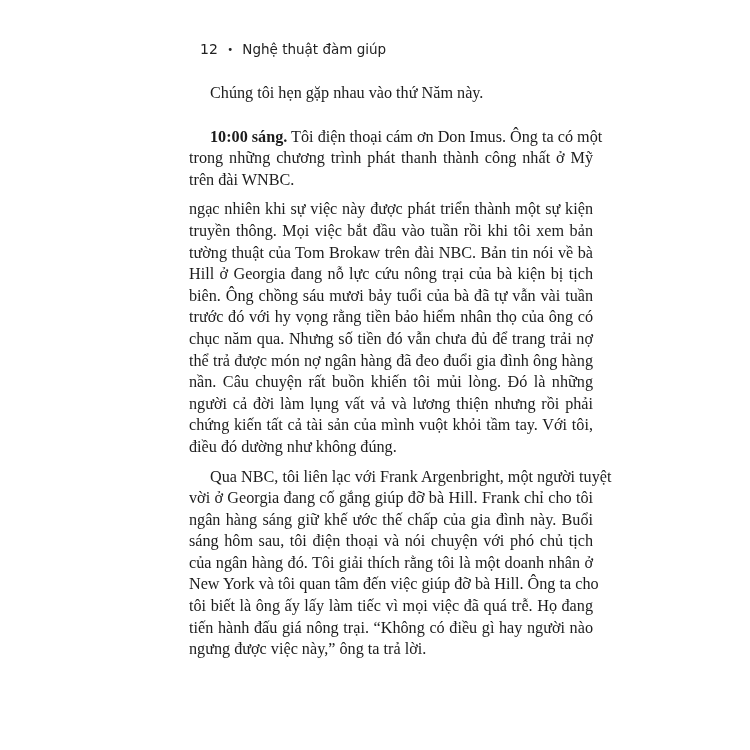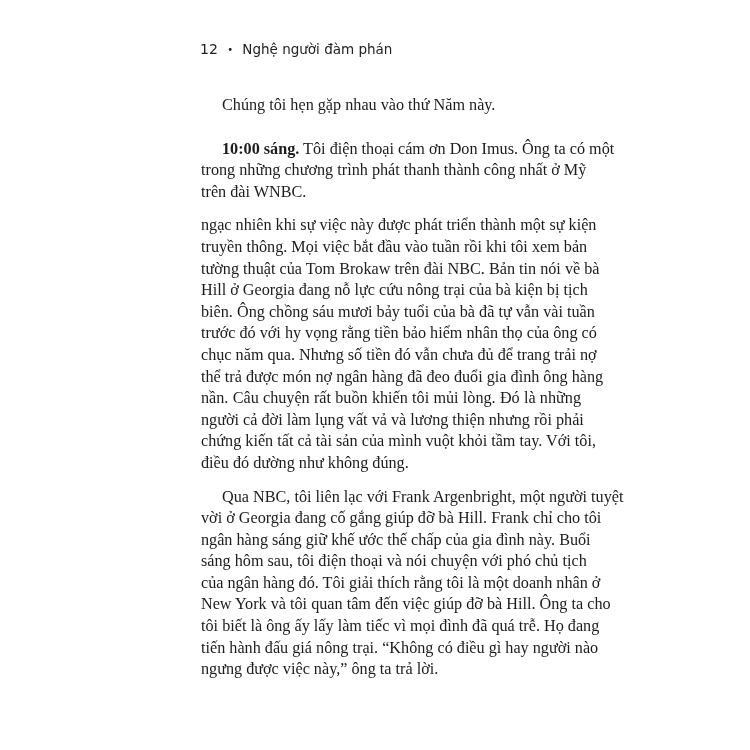--- a/index.html
+++ b/index.html
@@ -33,29 +33,29 @@
     }
     .line {
       display: block;
       text-align: justify;
       text-align-last: justify;
       white-space: nowrap;
     }
     .line.last { text-align-last: left; }
     .line.first { padding-left: 21px; }
     .bold { font-weight: bold; }
-    .para-lines { margin: 12px; }
+    .para-lines { margin: 0; }
   </style>
 </head>
 <body>
 
 <div class="page-header">
   <span class="num">12</span>
   <span class="dot">•</span>
-  <span>Nghệ người đàm phán</span>
+  <span>Nghệ thuật đàm giúp</span>
 </div>
 
 <div class="body-text">
 
   <div class="para-lines">
     <span class="line first last">Chúng tôi hẹn gặp nhau vào thứ Năm này.</span>
   </div>
 
   <div class="para-lines" style="margin-top:22px;">
     <span class="line first"><span class="bold">10:00 sáng.</span><span> Tôi điện thoại cám ơn Don Imus. Ông ta có một</span></span>
@@ -78,18 +78,18 @@
     <span class="line last">điều đó dường như không đúng.</span>
   </div>
 
   <div class="para-lines" style="margin-top:8px;">
     <span class="line first">Qua NBC, tôi liên lạc với Frank Argenbright, một người tuyệt</span>
     <span class="line">vời ở Georgia đang cố gắng giúp đỡ bà Hill. Frank chỉ cho tôi</span>
     <span class="line">ngân hàng sáng giữ khế ước thế chấp của gia đình này. Buổi</span>
     <span class="line">sáng hôm sau, tôi điện thoại và nói chuyện với phó chủ tịch</span>
     <span class="line">của ngân hàng đó. Tôi giải thích rằng tôi là một doanh nhân ở</span>
     <span class="line">New York và tôi quan tâm đến việc giúp đỡ bà Hill. Ông ta cho</span>
-    <span class="line">tôi biết là ông ấy lấy làm tiếc vì mọi đình đã quá trễ. Họ đang</span>
+    <span class="line">tôi biết là ông ấy lấy làm tiếc vì mọi việc đã quá trễ. Họ đang</span>
     <span class="line">tiến hành đấu giá nông trại. “Không có điều gì hay người nào</span>
     <span class="line last">ngưng được việc này,” ông ta trả lời.</span>
   </div>
 
 </div>
 
 </body></html>

